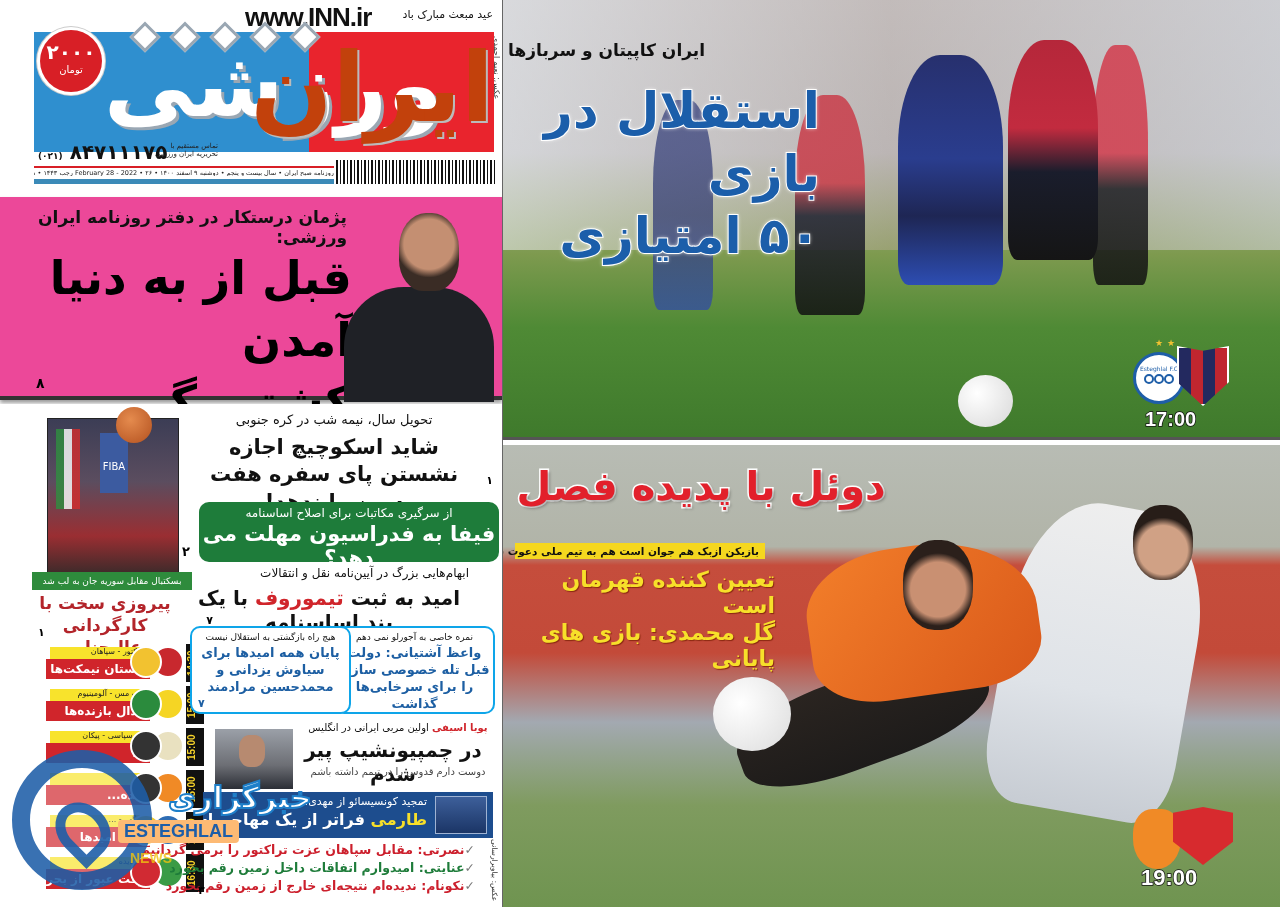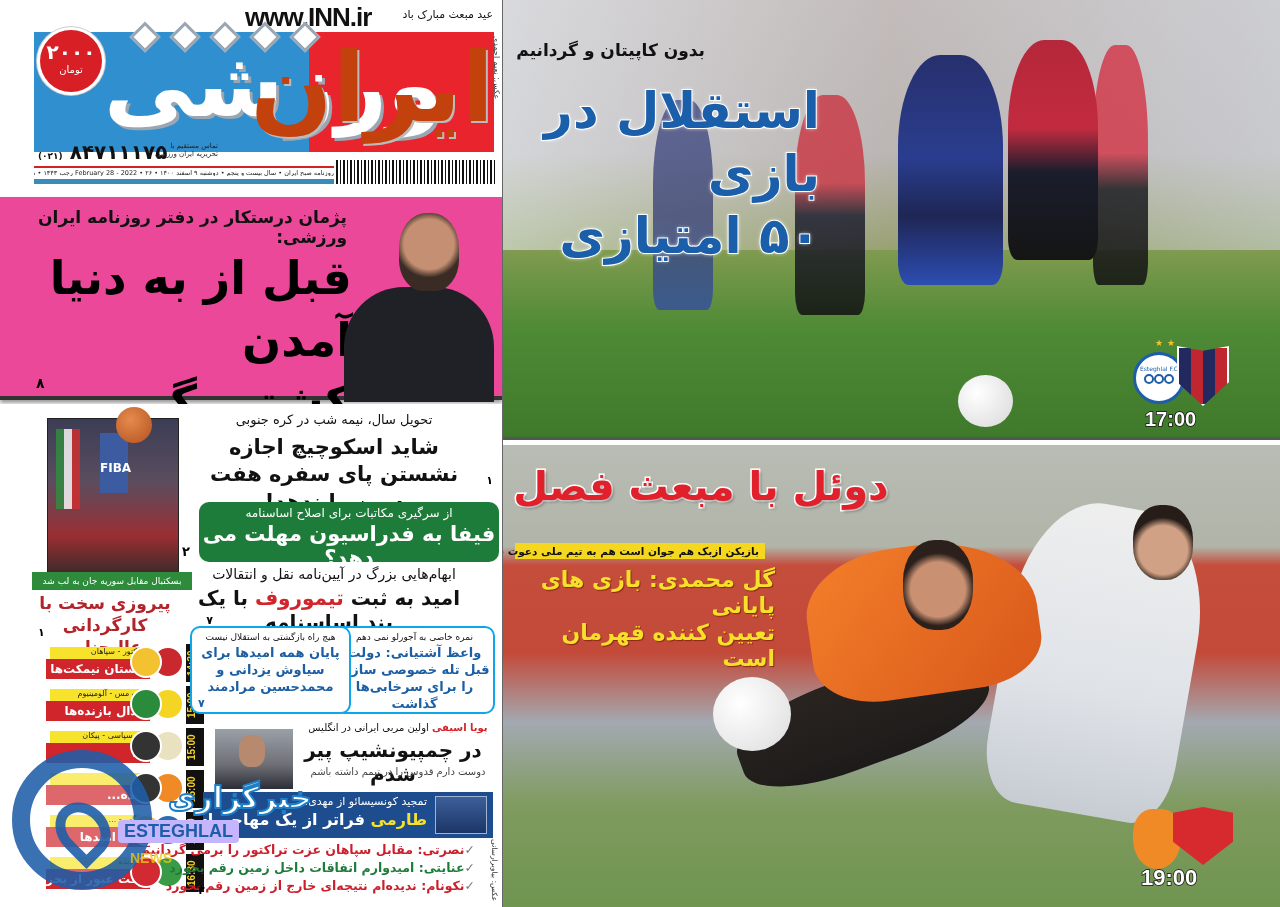--- a/index.html
+++ b/index.html
@@ -36,51 +36,51 @@
   .iv-page { position: absolute; left: 36px; top: 178px; font-size: 14px; font-weight: 900; }
   .iv-photo { position: absolute; right: 8px; top: 8px; width: 150px; height: 190px; }
   .iv-photo .head { position: absolute; left: 55px; top: 8px; width: 60px; height: 78px; border-radius: 45% 45% 40% 40%; background: radial-gradient(circle at 50% 40%, #c48f72 0 45%, #3a2c25 60%); }
   .iv-photo .body { position: absolute; left: 0; top: 82px; width: 150px; height: 115px; border-radius: 60px 60px 0 0; background: #1f2126; }
 
   
   .leftcol { position: absolute; left: 0; top: 404px; width: 503px; height: 503px; background: #fff; }
   .bb-photo { position: absolute; left: 47px; top: 14px; width: 132px; height: 158px; background: linear-gradient(180deg, #3c3d55 0%, #5b4d5f 40%, #9a2e32 75%, #3a2a2a 100%); border: 1px solid #222; }
   .bb-flag { position: absolute; left: 8px; top: 10px; width: 24px; height: 80px; background: linear-gradient(90deg,#2f8f3f 0 33%, #fff 33% 66%, #d42d2d 66%); opacity: .8; }
   .bb-ball { position: absolute; left: 68px; top: -12px; width: 36px; height: 36px; border-radius: 50%; background: radial-gradient(circle at 40% 35%, #e58b4e, #b3511f); }
-  .bb-fiba { position: absolute; left: 52px; top: 14px; width: 28px; height: 60px; background: #3c5ba0; color:#fff; font-size: 12px; text-align:center; padding-top: 28px; font-weight:700; direction:ltr; }
+  .bb-fiba { position: absolute; left: 52px; top: 14px; width: 28px; height: 60px; background: #3c5ba0; color:#fff; font-size: 10px; text-align:center; padding-top: 28px; font-weight:400; direction:ltr; }
   .bb-caption { position: absolute; left: 32px; top: 168px; width: 160px; height: 18px; background: #2e8b3c; color: #fff; font-size: 9px; text-align: center; line-height: 18px; }
   .bb-page { position: absolute; left: 182px; top: 140px; font-size: 13px; font-weight: 900; }
   .bb-title { position: absolute; left: 30px; top: 188px; width: 150px; font: 900 17px "DejaVu Sans", sans-serif; color: #b3242a; text-align: center; line-height: 1.3; }
   .bb-title-page { position: absolute; left: 38px; top: 222px; font-size: 11px; font-weight: 900; }
 
   .matches { position: absolute; left: 30px; top: 240px; width: 170px; }
   .match { position: relative; height: 40px; margin-bottom: 2px; }
   .match .label { position: absolute; right: 50px; top: 3px; width: 100px; height: 12px; background: #f8e32c; font-size: 8px; text-align: right; padding-right: 4px; color: #222; }
   .match .name { position: absolute; right: 50px; top: 15px; width: 104px; height: 20px; background: #d0252b; color: #fff; font: 900 12px "DejaVu Sans", sans-serif; text-align: right; padding-right: 4px; line-height: 20px; white-space: nowrap; overflow: hidden; }
   .match .logos { position: absolute; right: 16px; top: 0; width: 56px; height: 38px; }
   .match .logos span { position: absolute; top: 2px; width: 32px; height: 32px; border-radius: 50%; border: 2px solid #fff; }
   .match .logos span:first-child { right: 0; }
   .match .logos span:last-child { right: 22px; }
   .match .time { position: absolute; right: -4px; top: 0; width: 18px; height: 38px; background: #111; color: #f7d32a; font: 900 10px "Liberation Sans", sans-serif; writing-mode: vertical-rl; transform: rotate(180deg); text-align: center; direction: ltr; }
 
   .watermark { position: absolute; left: 0; top: 336px; width: 230px; height: 160px; pointer-events: none; }
   .wm-ring { position: absolute; left: 12px; top: 10px; width: 140px; height: 140px; border-radius: 50%; border: 18px solid #1e5ea8; opacity: .88; background: rgba(255,255,255,.35); }
   .wm-pin { position: absolute; left: 58px; top: 60px; width: 50px; height: 60px; border: 10px solid #1e5ea8; border-radius: 50% 50% 50% 0; transform: rotate(-45deg); opacity: .9; }
   .wm-fa { position: absolute; left: 120px; top: 40px; font: 900 30px "DejaVu Sans", sans-serif; color: #fff; margin-left: 48px; -webkit-text-stroke: 2px #1e7fc9; }
-  .wm-en { position: absolute; left: 118px; top: 80px; background: #c4b5fd; color: #1e5ea8; font: 900 18px "Liberation Sans", sans-serif; padding: 1px 6px; border-radius: 4px; direction: ltr; }
+  .wm-en { position: absolute; left: 118px; top: 80px; background: #fdba74; color: #1e5ea8; font: 900 18px "Liberation Sans", sans-serif; padding: 1px 6px; border-radius: 4px; direction: ltr; }
   .wm-news { position: absolute; left: 130px; top: 110px; color: #f1c40f; font: 900 14px "Liberation Sans", sans-serif; direction: ltr; opacity: .8; }
 
   .story { position: absolute; text-align: center; color: #111; }
   .s1-kicker { right: 34px; top: 8px; width: 270px; font-size: 13px; }
   .s1-title { right: 34px; top: 30px; width: 270px; font: 900 21px "DejaVu Sans", sans-serif; line-height: 1.3; }
   .s1-page { position: absolute; right: 10px; top: 70px; font-size: 11px; font-weight: 900; }
   .green-box { position: absolute; right: 4px; top: 98px; width: 300px; height: 60px; background: #1e7c3a; border-radius: 10px; color: #fff; text-align: center; }
   .green-box .k { font-size: 12px; margin-top: 4px; }
   .green-box .t { font: 900 21px "DejaVu Sans", sans-serif; margin-top: 2px; }
-  .s3-kicker { right: 34px; top: 162px; width: 270px; font-size: 14px; }
+  .s3-kicker { right: 34px; top: 162px; width: 270px; font-size: 12px; text-align: right; }
   .s3-title { right: 34px; top: 182px; width: 280px; font: 900 20px "DejaVu Sans", sans-serif; }
   .s3-title .red { color: #d0252b; }
   .s3-page { position: absolute; right: 290px; top: 210px; font-size: 11px; font-weight: 900; }
 
   .bluebox { position: absolute; top: 222px; width: 161px; height: 88px; border: 2px solid #0ea5e9; border-radius: 10px; text-align: center; background: #fff; }
   .bluebox .k { font-size: 9px; margin-top: 4px; color: #111; }
   .bluebox .t { font: 900 13px "DejaVu Sans", sans-serif; color: #1d5fa3; line-height: 1.3; margin-top: 3px; }
   .bluebox .p { position: absolute; left: 6px; bottom: 2px; font-size: 11px; font-weight: 900; color: #1d5fa3; }
   .bb1 { right: 8px; }
   .bb2 { right: 152px; }
@@ -317,44 +317,44 @@
 <div class="divider-v"></div>
 
 <div class="feature1">
   <div class="f1-stand"></div>
   <div class="player p-blue-bg"></div>
   <div class="player p-red-bg1"></div>
   <div class="player p-red-bg2"></div>
   <div class="player p-red-big"></div>
   <div class="player p-blue-big"></div>
   <div class="ball1"></div>
-  <div class="f1-kicker">بدون کاپیتان و گردانیم</div>
+  <div class="f1-kicker">ایران کاپیتان و سربازها</div>
   <div class="f1-title">
     <div>استقلال در بازی</div>
     <div>۵۰ امتیازی</div>
   </div>
   <div class="crest-wrap">
     <div class="stars">★★</div>
     <div class="crest-est"><span>Esteghlal F.C</span><br><i></i><i></i><i></i></div>
     <div class="crest-nas"></div>
     <div class="kick-time">17:00</div>
   </div>
 </div>
 
 <div class="feature2">
   <div class="p-white"></div>
   <div class="p-white-head"></div>
   <div class="p-orange-legs"></div>
   <div class="p-orange"></div>
   <div class="p-orange-head"></div>
   <div class="ball2"></div>
-  <div class="f2-title">دوئل با مبعث فصل</div>
+  <div class="f2-title">دوئل با پدیده فصل</div>
   <div class="f2-kicker">بازیکن ازبک هم جوان است هم به تیم ملی دعوت شده</div>
   <div class="f2-sub">
+    <div>تعیین کننده قهرمان است</div>
     <div>گل محمدی: بازی های پایانی</div>
-    <div>تعیین کننده قهرمان است</div>
   </div>
   <div class="crest2">
     <div class="crest-foolad"></div>
     <div class="crest-mes"></div>
     <div class="kick-time2">19:00</div>
   </div>
 </div>
 
 </body></html>

